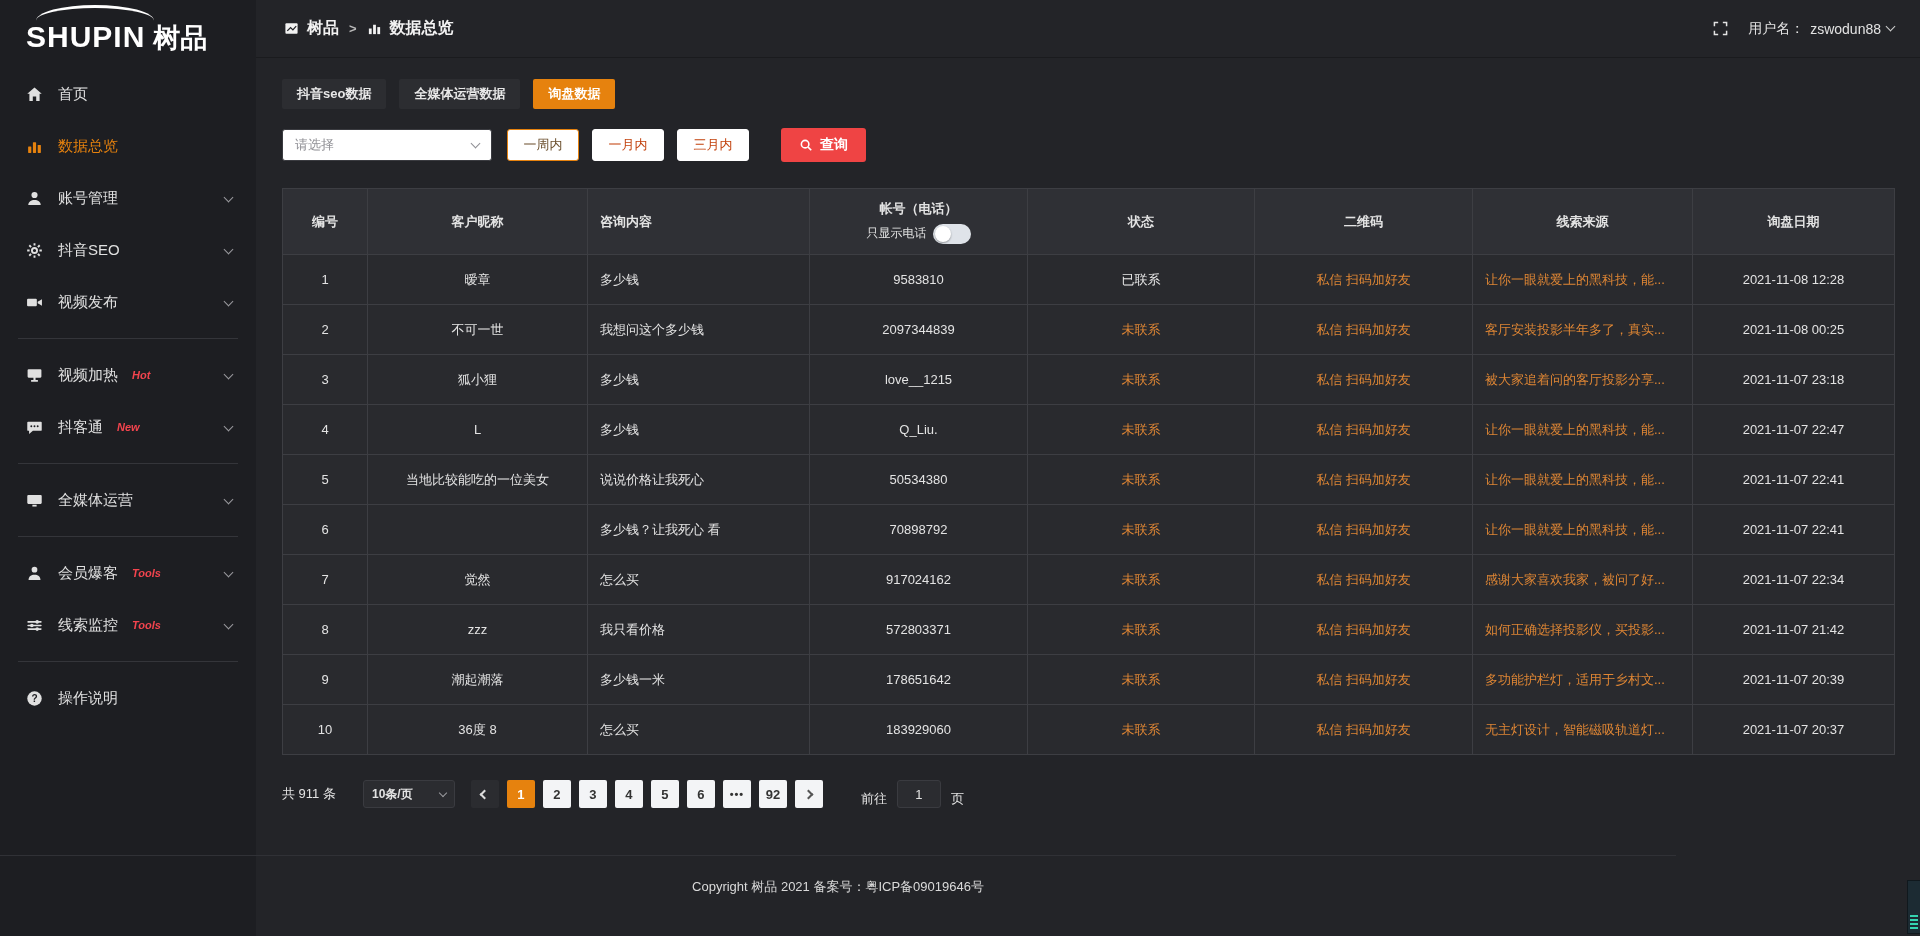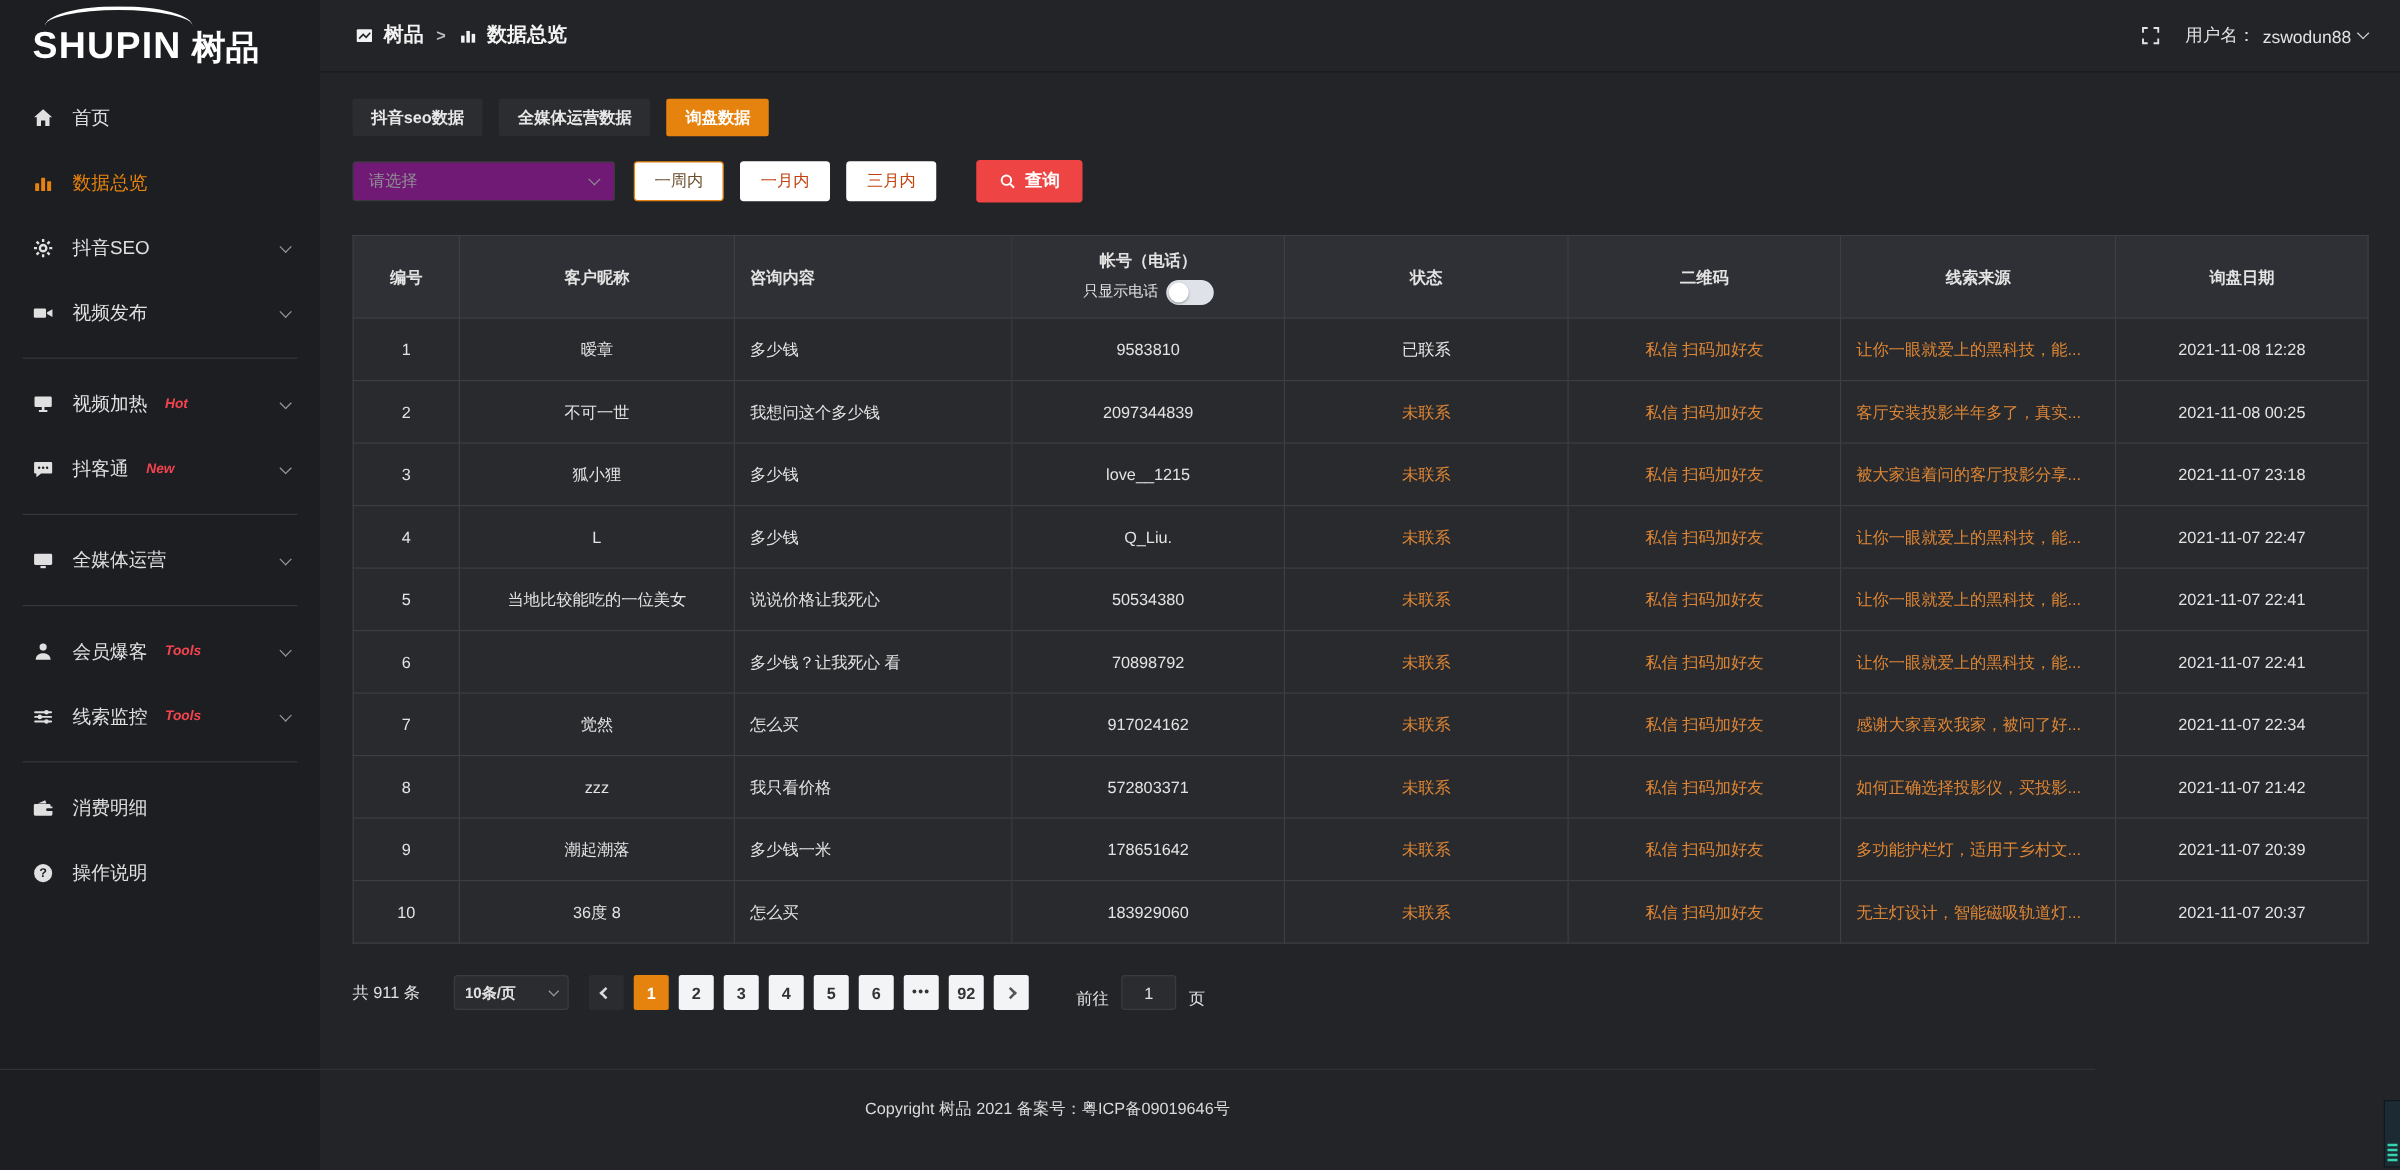--- a/index.html
+++ b/index.html
@@ -48,21 +48,21 @@
   .user .chev2 { width:7px; height:7px; border-right:1.6px solid #cfcfcf; border-bottom:1.6px solid #cfcfcf; transform:rotate(45deg); margin-top:-4px; }
 
   
   .main { position:absolute; left:256px; top:59px; width:1664px; }
   .tabs { margin:20px 26px 0; display:flex; gap:13px; }
   .tab { height:30px; padding:0 15px; background:#2c2d31; color:#e8e8e8; font-size:13px; font-weight:bold;
     display:flex; align-items:center; border-radius:2px; cursor:pointer; }
   .tab.active { background:#e6820e; color:#fff; }
 
   .filters { margin:19px 26px 0; display:flex; align-items:center; }
-  .select { width:210px; height:32px; background:#701a75; border:1px solid #3a3b40; border-radius:3px;
+  .select { width:210px; height:32px; background:#ffffff; border:1px solid #3a3b40; border-radius:3px;
     color:#8f8f94; font-size:13px; padding:0 12px; display:flex; align-items:center; justify-content:space-between; cursor:pointer; }
   .select .chev3 { width:7px; height:7px; border-right:1.6px solid #8f8f94; border-bottom:1.6px solid #8f8f94; transform:rotate(45deg); margin-top:-3px; }
   .period-group { display:flex; gap:13px; margin-left:15px; }
   .pbtn { height:32px; min-width:72px; padding:0 12px; background:#fff; color:#c2410c; font-size:13px;
     border-radius:3px; border:1px solid #fff; display:flex; align-items:center; justify-content:center; cursor:pointer; }
   .pbtn.selected { border:1px solid #e6820e; color:#6b4f2d; }
   .search-btn { height:34px; padding:0 18px; margin-left:32px; background:#ef4444; color:#fff; border-radius:3px;
     display:flex; align-items:center; gap:7px; font-size:14px; font-weight:bold; cursor:pointer; }
 
   
@@ -135,20 +135,32 @@
             <g fill="currentColor">
               <rect x="2" y="8" width="3" height="6" rx="0.5"></rect>
               <rect x="6.5" y="4" width="3" height="10" rx="0.5"></rect>
               <rect x="11" y="6.5" width="3" height="7.5" rx="0.5"></rect>
             </g>
           </svg>
         </span>
       <span class="nlabel">数据总览</span>
     </div>
 
+    <div class="nav-item">
+      <span class="icon nicon">
+          <svg viewBox="0 0 16 16" width="17" height="17">
+            <g fill="currentColor">
+              <circle cx="8" cy="4.7" r="2.9"></circle>
+              <path d="M2.1 14c.3-3.1 2.6-4.7 5.9-4.7s5.6 1.6 5.9 4.7z"></path>
+            </g>
+          </svg>
+        </span>
+      <span class="nlabel">账号管理</span>
+      <span class="chev"></span>
+    </div>
 
     <div class="nav-item">
       <span class="icon nicon">
           <svg viewBox="0 0 16 16" width="17" height="17">
             <g stroke="currentColor" stroke-width="1.8" fill="none">
               <circle cx="8" cy="8" r="2.4"></circle>
               <path d="M8 1.1v2.3M8 12.6v2.3M1.1 8h2.3M12.6 8h2.3M3.1 3.1l1.7 1.7M11.2 11.2l1.7 1.7M12.9 3.1l-1.7 1.7M4.8 11.2l-1.7 1.7"></path>
             </g>
           </svg>
         </span>
@@ -243,31 +255,20 @@
             </g>
           </svg>
         </span>
       <span class="nlabel">线索监控</span>
       <span class="badge red">Tools</span>
       <span class="chev"></span>
     </div>
 
     <div class="nav-divider"></div>
 
-    <div class="nav-item">
-      <span class="icon nicon">
-          <svg viewBox="0 0 16 16" width="17" height="17">
-            <g fill="currentColor">
-              <path d="M4 4.6 9.6 2l.9 2.6z"></path>
-              <path d="M2 4.8h10.6a1 1 0 0 1 1 1v.9H15v6a1 1 0 0 1-1 1H2a1 1 0 0 1-1-1V5.8a1 1 0 0 1 1-1zm9.3 5.4H15V8.1h-3.7a1.05 1.05 0 0 0 0 2.1z"></path>
-            </g>
-          </svg>
-        </span>
-      <span class="nlabel">消费明细</span>
-    </div>
 
     <div class="nav-item">
       <span class="icon nicon">
           <svg viewBox="0 0 16 16" width="17" height="17">
             <circle cx="8" cy="8" r="6.8" fill="currentColor"></circle>
             <text x="8" y="11.2" font-size="9.5" text-anchor="middle" fill="#1d1e22" font-weight="bold">?</text>
           </svg>
         </span>
       <span class="nlabel">操作说明</span>
     </div>

